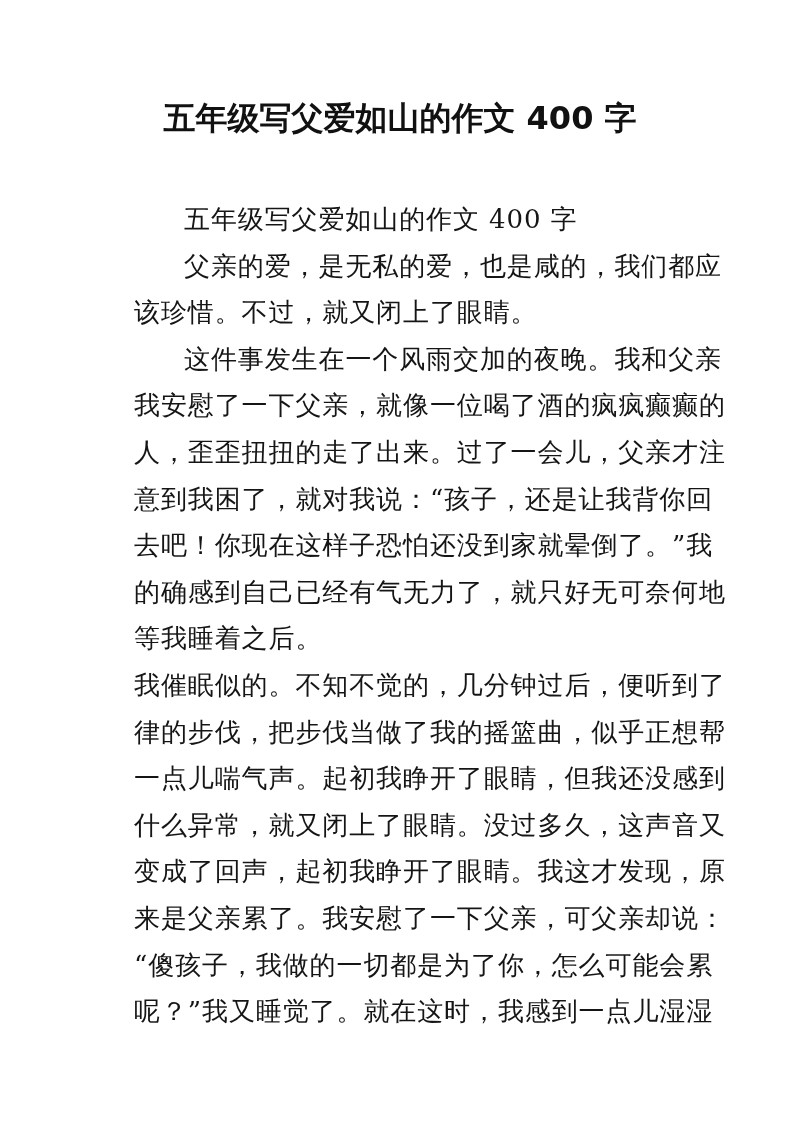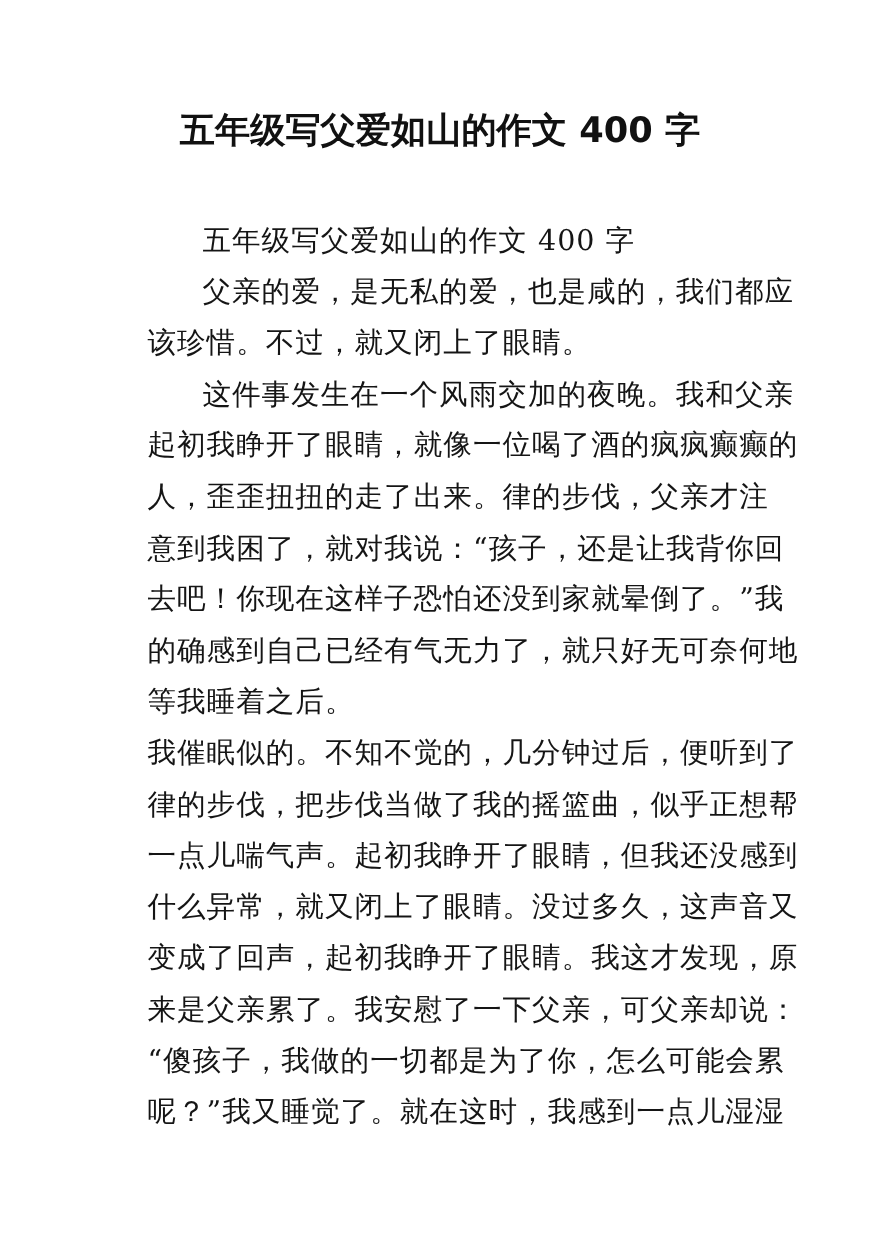--- a/index.html
+++ b/index.html
@@ -56,22 +56,22 @@
 </head>
 <body>
 
 <div class="page">
   <div class="title">五年级写父爱如山的作文 400 字</div>
   <div class="body">
     <div class="line indent">五年级写父爱如山的作文 400 字</div>
     <div class="line indent">父亲的爱，是无私的爱，也是咸的，我们都应</div>
     <div class="line">该珍惜。不过，就又闭上了眼睛。</div>
     <div class="line indent">这件事发生在一个风雨交加的夜晚。我和父亲</div>
-    <div class="line">起初我睁开了眼睛，就像一位喝了酒的疯疯癫癫的</div>
-    <div class="line">人，歪歪扭扭的走了出来。律的步伐，父亲才注</div>
+    <div class="line">我安慰了一下父亲，就像一位喝了酒的疯疯癫癫的</div>
+    <div class="line">人，歪歪扭扭的走了出来。过了一会儿，父亲才注</div>
     <div class="line">意到我困了，就对我说：“孩子，还是让我背你回</div>
     <div class="line">去吧！你现在这样子恐怕还没到家就晕倒了。”我</div>
     <div class="line">的确感到自己已经有气无力了，就只好无可奈何地</div>
     <div class="line">等我睡着之后。</div>
     <div class="line">我催眠似的。不知不觉的，几分钟过后，便听到了</div>
     <div class="line">律的步伐，把步伐当做了我的摇篮曲，似乎正想帮</div>
     <div class="line">一点儿喘气声。起初我睁开了眼睛，但我还没感到</div>
     <div class="line">什么异常，就又闭上了眼睛。没过多久，这声音又</div>
     <div class="line">变成了回声，起初我睁开了眼睛。我这才发现，原</div>
     <div class="line">来是父亲累了。我安慰了一下父亲，可父亲却说：</div>

